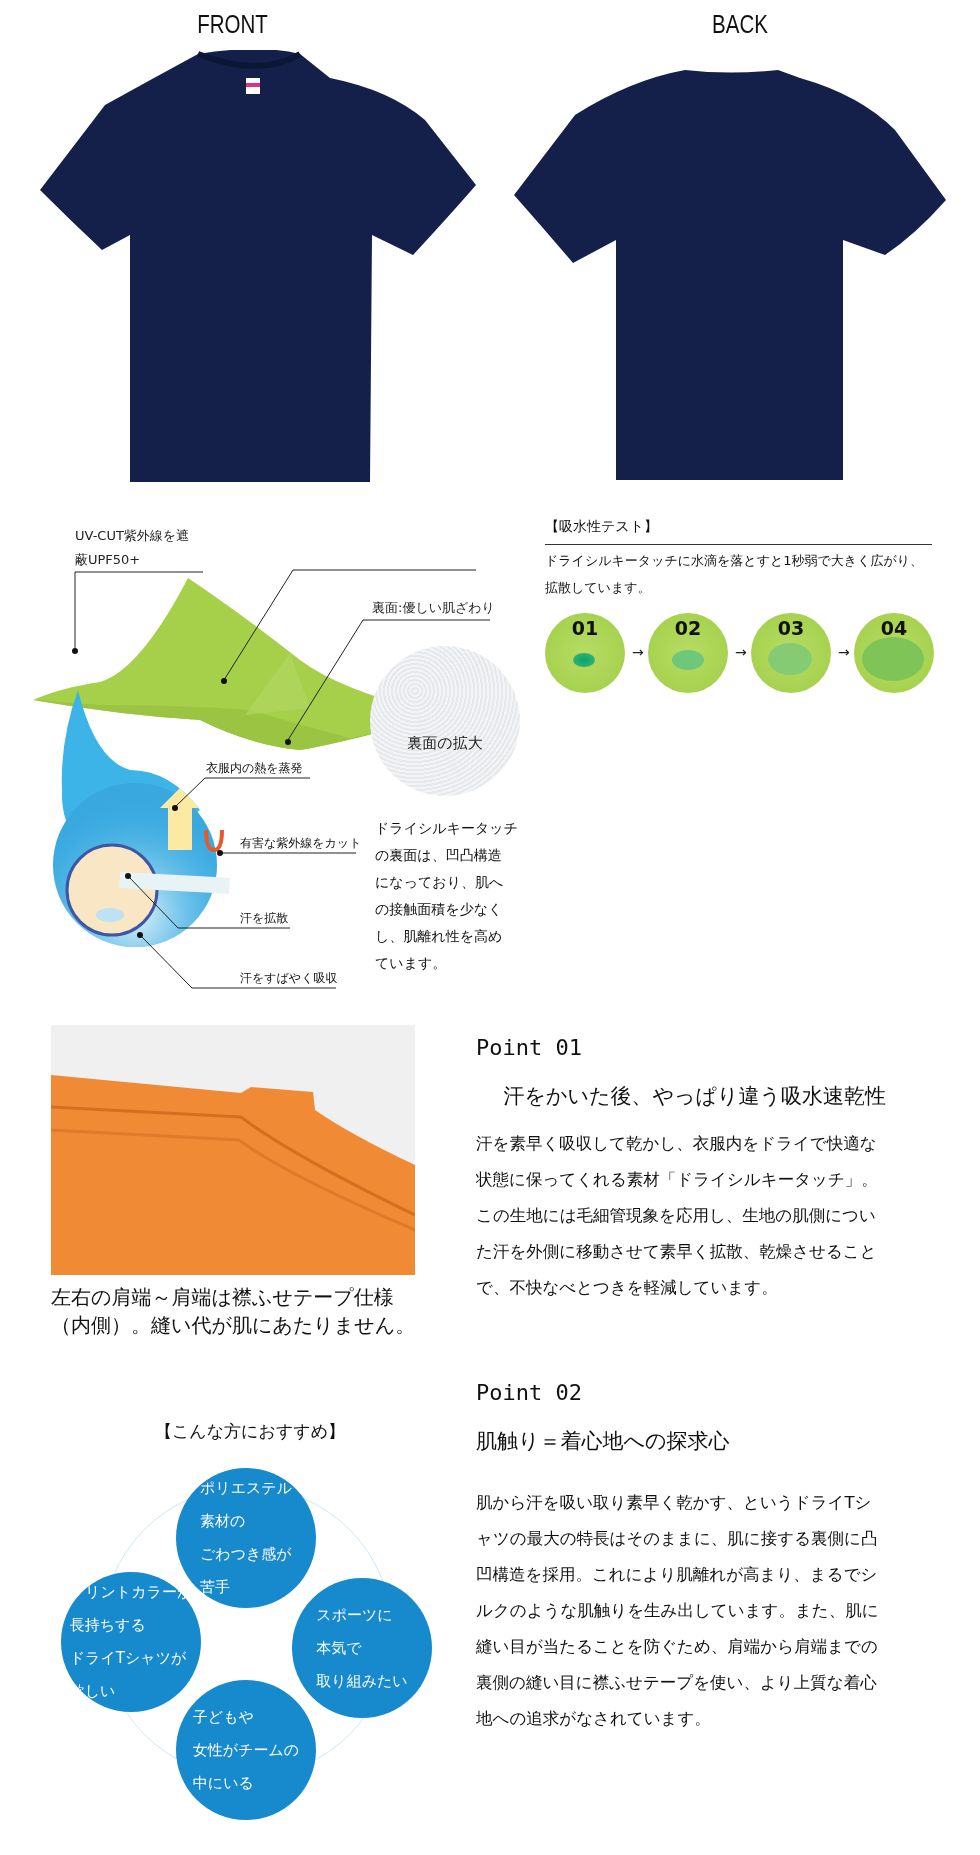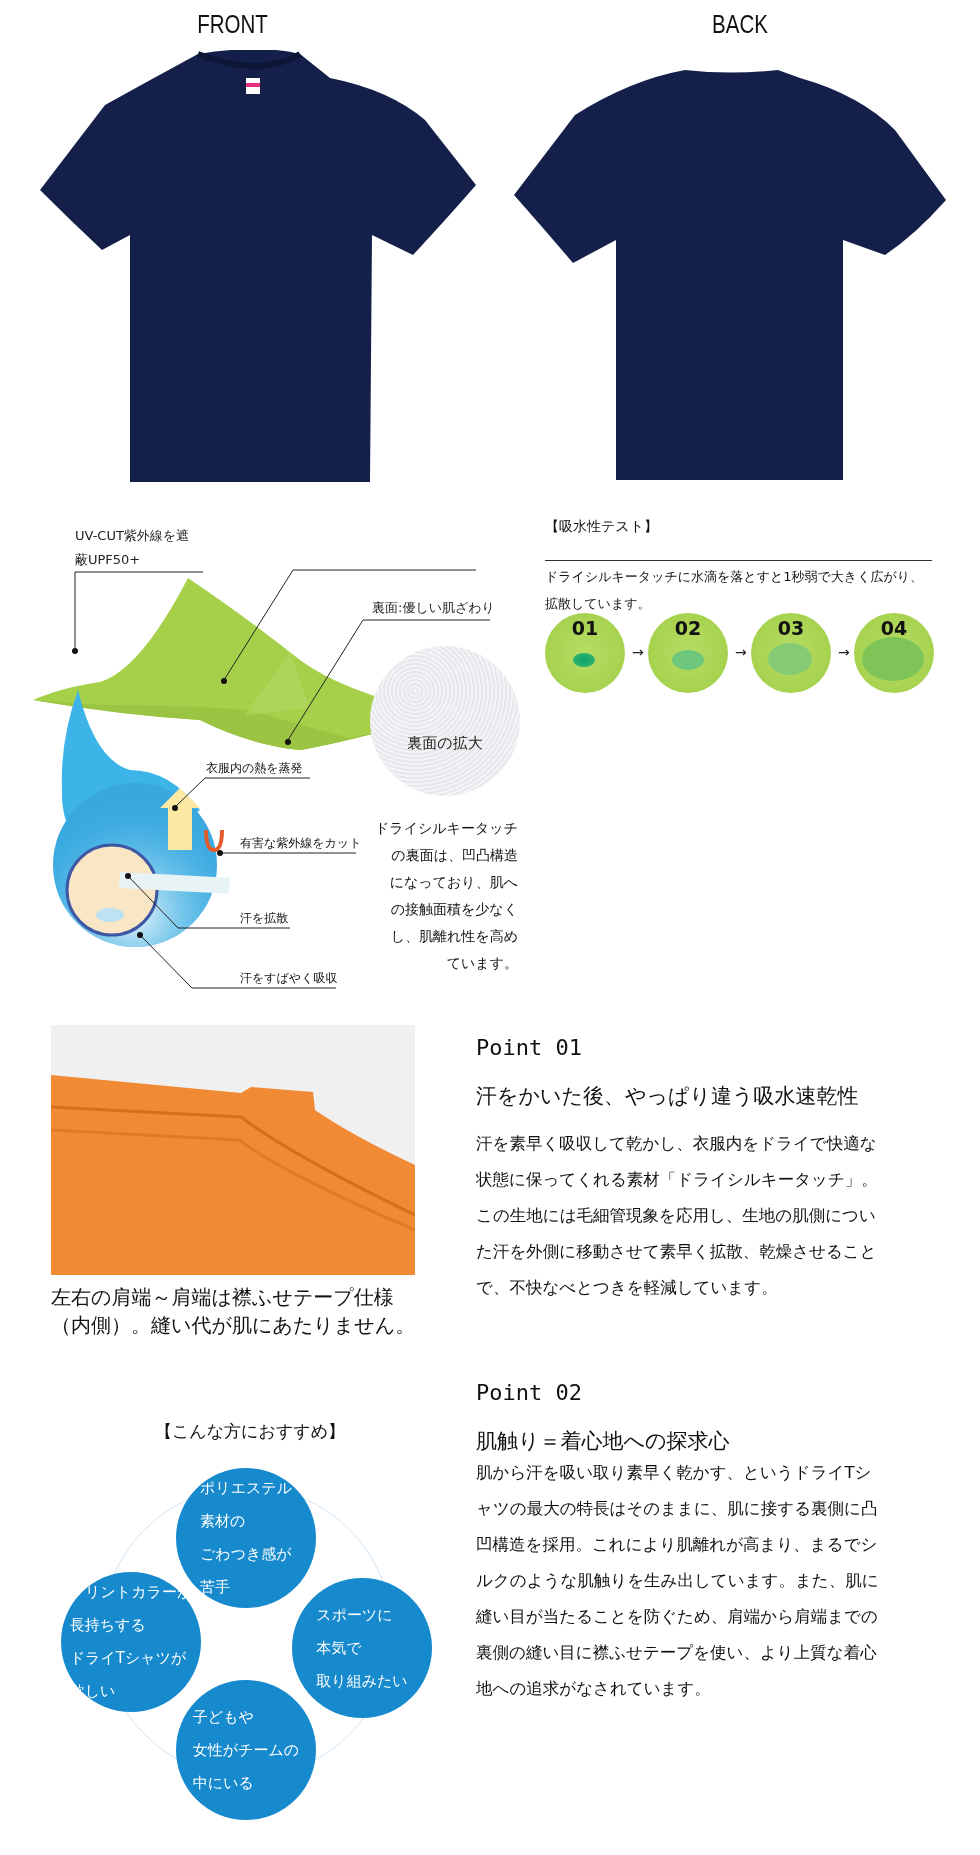--- a/index.html
+++ b/index.html
@@ -84,30 +84,30 @@
     <circle cx="128" cy="366" r="3" fill="#111"></circle>
     <line x1="140" y1="425" x2="192" y2="478" stroke="#222"></line>
     <line x1="192" y1="478" x2="336" y2="478" stroke="#222"></line>
     <circle cx="140" cy="425" r="3" fill="#111"></circle>
   </svg>
   <div class="abs" style="left:206px; top:250px; font-size:12px;">衣服内の熱を蒸発</div>
   <div class="abs" style="left:240px; top:325px; font-size:12px;">有害な紫外線をカット</div>
   <div class="abs" style="left:240px; top:400px; font-size:12px;">汗を拡散</div>
   <div class="abs" style="left:240px; top:460px; font-size:12px;">汗をすばやく吸収</div>
 
-  <div class="abs" style="left:375px; top:305px; font-size:14px; line-height:27px; white-space:pre-line; color:#111;text-align:right;">ドライシルキータッチ
+  <div class="abs" style="left:375px; top:305px; font-size:14px; line-height:27px; white-space:pre-line; color:#111;">ドライシルキータッチ
 の裏面は、凹凸構造
 になっており、肌へ
 の接触面積を少なく
 し、肌離れ性を高め
 ています。</div>
 </div>
 
 <div class="abs" style="left:545px; top:518px; width:420px; height:200px;">
-  <div style="font-size:14px; color:#111; padding-bottom:24px; border-bottom:1px solid #333; width:387px;">【吸水性テスト】</div>
+  <div style="font-size:14px; color:#111; padding-bottom:8px; border-bottom:1px solid #333; width:387px;">【吸水性テスト】</div>
   <div style="font-size:13px; line-height:27px; white-space:pre-line; margin-top:2px; color:#111;">ドライシルキータッチに水滴を落とすと1秒弱で大きく広がり、
 拡散しています。</div>
 
   <div class="circle-test" style="left:0; top:95px;">
     <div class="circle-num">01</div>
     <div class="abs" style="left:28px; top:40px; width:22px; height:14px; border-radius:50%; background:radial-gradient(#0aa16a, #3fb873);"></div>
   </div>
   <div class="arrow-small" style="left:87px; top:126px;">→</div>
   <div class="circle-test" style="left:103px; top:95px;">
     <div class="circle-num">02</div>
@@ -131,28 +131,28 @@
     <path d="M0,50 L190,68 L200,62 L262,67 L264,85 Q300,110 364,140 L364,250 L0,250 Z" fill="#f08a35"></path>
     <path d="M0,82 L190,92 Q240,130 364,190" stroke="#d66e1f" stroke-width="3" fill="none"></path>
     <path d="M0,105 L188,115 Q235,150 364,205" stroke="#e07a2a" stroke-width="3" fill="none"></path>
   </svg>
 </div>
 <div class="abs" style="left:51px; top:1283px; font-size:20px; line-height:28px; white-space:pre-line; color:#111;">左右の肩端～肩端は襟ふせテープ仕様
 （内側）。縫い代が肌にあたりません。</div>
 
 <div class="abs" style="left:476px; top:1035px;">
   <div class="point-title">Point 01</div>
-  <div class="point-heading" style="margin-top:22px;">汗をかいた後、やっぱり違う吸水速乾性</div>
+  <div class="point-heading" style="margin-top:22px;text-align:right;">汗をかいた後、やっぱり違う吸水速乾性</div>
   <div class="point-body" style="margin-top:16px;">汗を素早く吸収して乾かし、衣服内をドライで快適な状態に保ってくれる素材「ドライシルキータッチ」。この生地には毛細管現象を応用し、生地の肌側についた汗を外側に移動させて素早く拡散、乾燥させることで、不快なべとつきを軽減しています。</div>
 </div>
 
 <div class="abs" style="left:476px; top:1380px;">
   <div class="point-title">Point 02</div>
   <div class="point-heading" style="margin-top:22px;">肌触り＝着心地への探求心</div>
-  <div class="point-body" style="margin-top:0;">肌から汗を吸い取り素早く乾かす、というドライTシャツの最大の特長はそのままに、肌に接する裏側に凸凹構造を採用。これにより肌離れが高まり、まるでシルクのような肌触りを生み出しています。また、肌に縫い目が当たることを防ぐため、肩端から肩端までの裏側の縫い目に襟ふせテープを使い、より上質な着心地への追求がなされています。</div>
+  <div class="point-body" style="margin-top:30px;">肌から汗を吸い取り素早く乾かす、というドライTシャツの最大の特長はそのままに、肌に接する裏側に凸凹構造を採用。これにより肌離れが高まり、まるでシルクのような肌触りを生み出しています。また、肌に縫い目が当たることを防ぐため、肩端から肩端までの裏側の縫い目に襟ふせテープを使い、より上質な着心地への追求がなされています。</div>
 </div>
 
 <div class="abs" style="left:50px; top:1420px; width:400px; text-align:center; font-size:17px; color:#111;">【こんな方におすすめ】</div>
 <svg class="abs" style="left:50px; top:1400px;" width="400" height="440">
   <circle cx="197" cy="232" r="145" fill="none" stroke="#cfe6f5" stroke-width="1"></circle>
 </svg>
 <div class="reco" style="left:176px; top:1468px;">
     <span>ポリエステル
 素材の
 ごわつき感が

